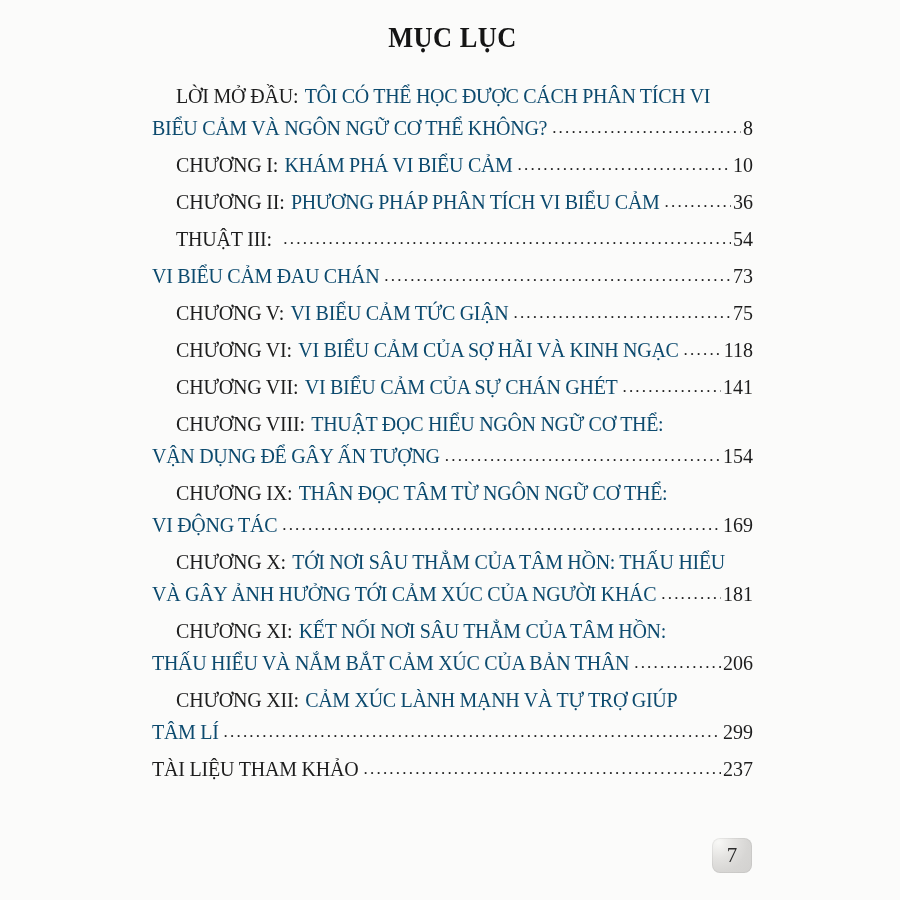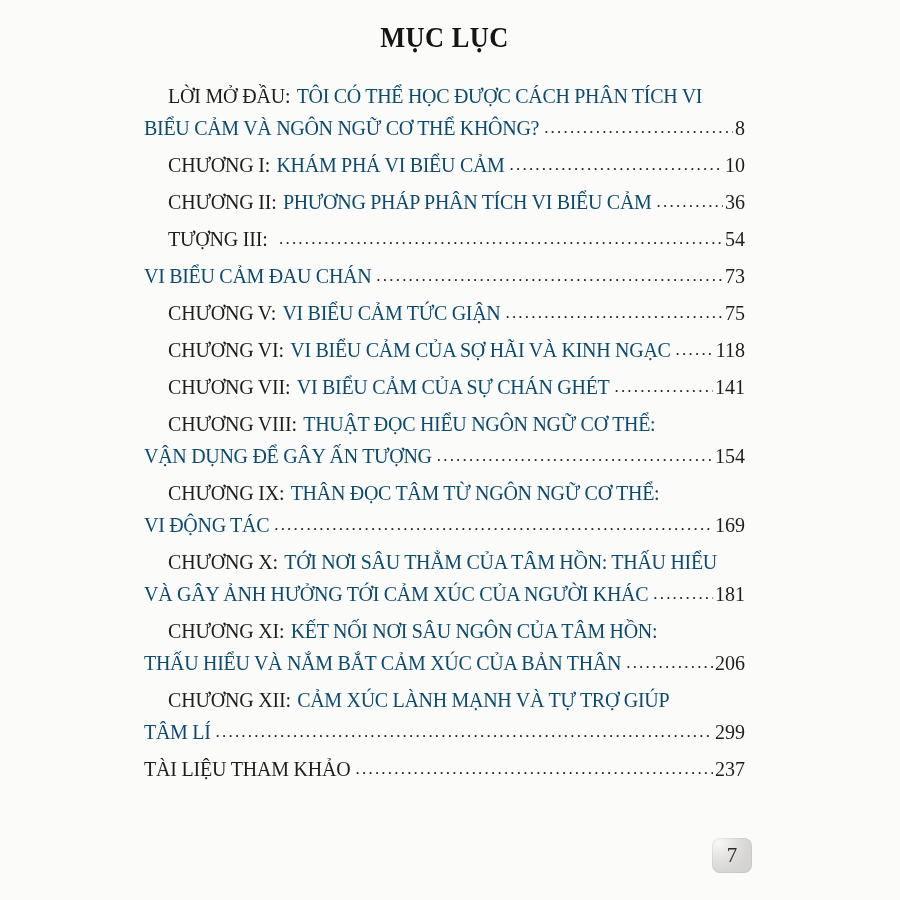--- a/index.html
+++ b/index.html
@@ -6,21 +6,21 @@
   html,body { width:900px; height:900px; }
   body {
     position:relative;
     background:#fbfbfa;
     font-family:"Liberation Serif","DejaVu Serif",serif;
     color:#1d1d1d;
     overflow:hidden;
   }
   .page {
     position:absolute;
-    left:144px; top:20px;
+    left:152px; top:20px;
     width:601px;
   }
   .toc-title {
     font-size:30px;
     font-weight:bold;
     color:#151515;
     text-align:center;
     letter-spacing:0.5px;
     transform:scaleX(0.88);
     transform-origin:center;
@@ -89,21 +89,21 @@
       <div class="toc-entry">
         <div class="toc-line">
           <span class="lbl has-title">CHƯƠNG II:</span>
           <span class="ttl">PHƯƠNG PHÁP PHÂN TÍCH VI BIỂU CẢM</span>
           <span class="leader">....................................................................................................................................................................................</span>
           <span class="pageno">36</span>
         </div>
       </div>
       <div class="toc-entry">
         <div class="toc-line">
-          <span class="lbl has-title">TƯỢNG III:</span>
+          <span class="lbl has-title">THUẬT III:</span>
           <span class="leader">....................................................................................................................................................................................</span>
           <span class="pageno">54</span>
         </div>
       </div>
       <div class="toc-entry">
         <div class="toc-line">
           <span class="ttl">VI BIỂU CẢM ĐAU CHÁN</span>
           <span class="leader">....................................................................................................................................................................................</span>
           <span class="pageno">73</span>
         </div>
@@ -161,21 +161,21 @@
         </div>
         <div class="toc-line">
           <span class="ttl">VÀ GÂY ẢNH HƯỞNG TỚI CẢM XÚC CỦA NGƯỜI KHÁC</span>
           <span class="leader">....................................................................................................................................................................................</span>
           <span class="pageno">181</span>
         </div>
       </div>
       <div class="toc-entry">
         <div class="toc-line">
           <span class="lbl has-title">CHƯƠNG XI:</span>
-          <span class="ttl">KẾT NỐI NƠI SÂU NGÔN CỦA TÂM HỒN:</span>
+          <span class="ttl">KẾT NỐI NƠI SÂU THẲM CỦA TÂM HỒN:</span>
         </div>
         <div class="toc-line">
           <span class="ttl">THẤU HIỂU VÀ NẮM BẮT CẢM XÚC CỦA BẢN THÂN</span>
           <span class="leader">....................................................................................................................................................................................</span>
           <span class="pageno">206</span>
         </div>
       </div>
       <div class="toc-entry">
         <div class="toc-line">
           <span class="lbl has-title">CHƯƠNG XII:</span>

